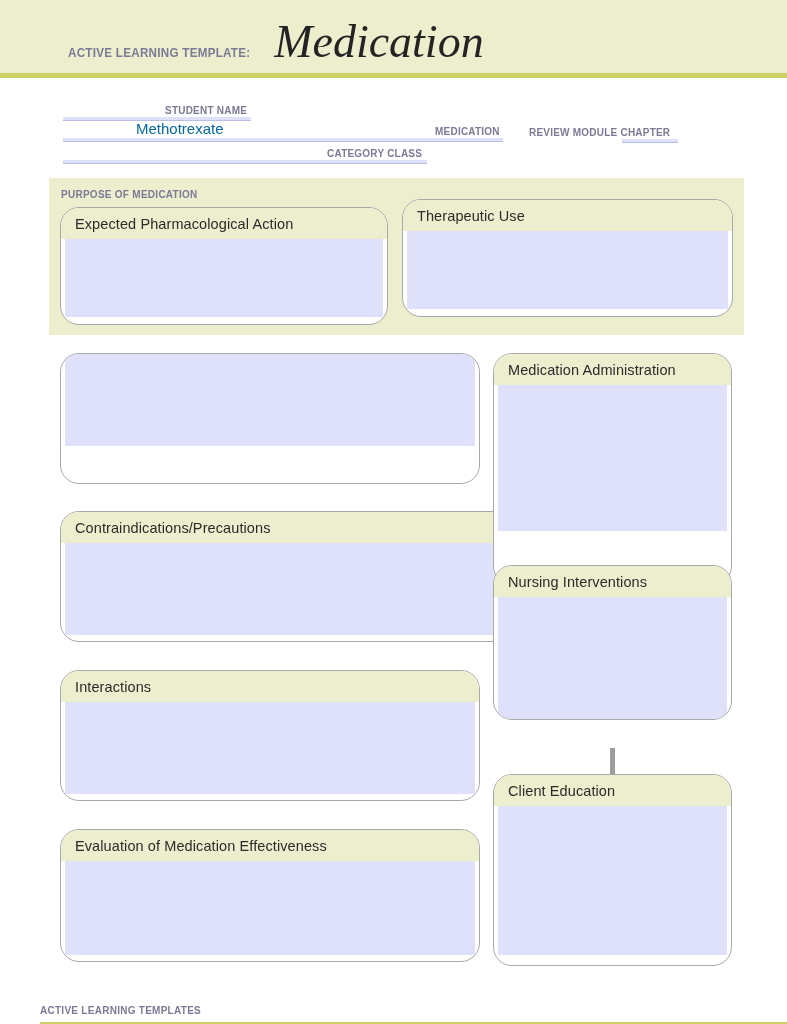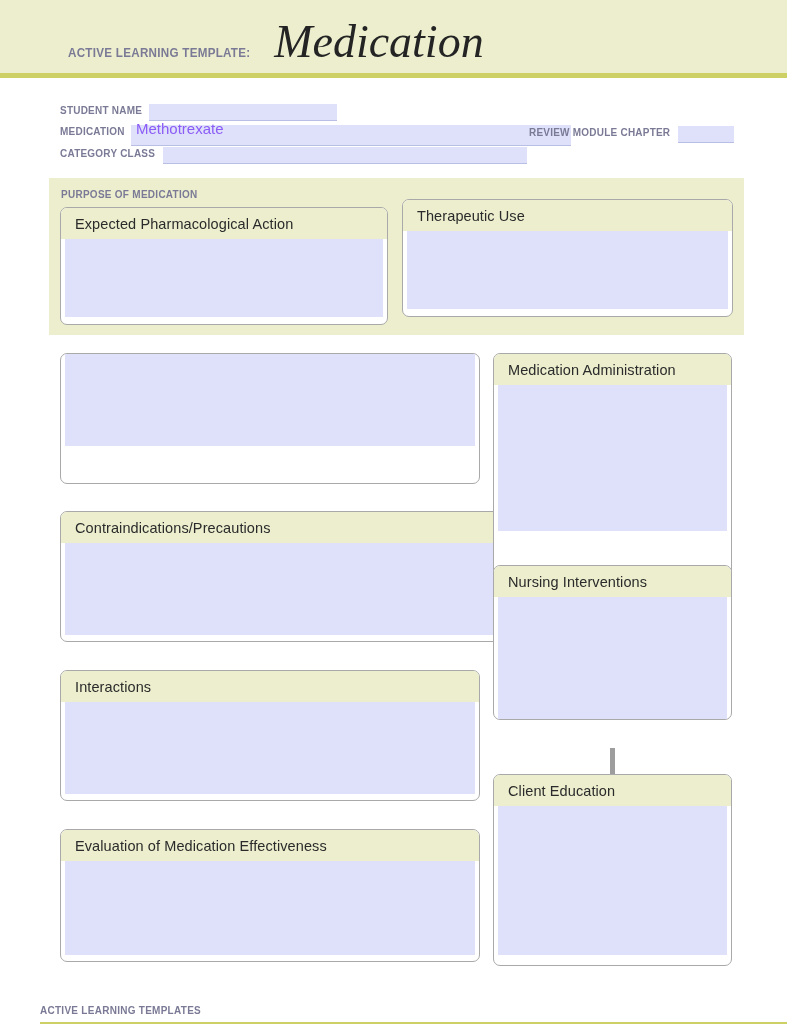--- a/index.html
+++ b/index.html
@@ -55,22 +55,23 @@
   
   .id-block {
     position: absolute;
     left: 0; top: 78px;
     width: 787px;
     height: 92px;
   }
   .id-row {
     position: absolute;
     display: flex;
-    align-items: flex-start;
+    align-items: flex-end;
     height: 17px;
+    flex-direction: column;
   }
   .id-label {
     font-size: 10.5px;
     font-weight: 700;
     letter-spacing: 0.25px;
     color: #7a7a96;
     white-space: nowrap;
     transform: scaleX(0.95);
     transform-origin: left bottom;
     line-height: 13px;
@@ -82,21 +83,21 @@
     box-sizing: border-box;
     margin-left: 3px;
   }
   .id-fill.tall { height: 21px; }
 
   .med-value {
     position: absolute;
     left: 136px;
     top: 120px;
     font-size: 15px;
-    color: #8b5cf6;
+    color: #0369a1;
     line-height: 17px;
     white-space: nowrap;
   }
 
   
   .purpose-panel {
     position: absolute;
     left: 49px;
     top: 178px;
     width: 695px;
@@ -114,21 +115,21 @@
     color: #7a7a96;
     transform: scaleX(0.95);
     transform-origin: left top;
   }
 
   
   .card {
     position: absolute;
     background: #ffffff;
     border: 1px solid #a9a9a9;
-    border-radius: 7px;
+    border-radius: 19px;
     box-sizing: border-box;
     overflow: hidden;
   }
   .card-head {
     background: #eceecd;
     height: 31px;
     display: flex;
     align-items: center;
     padding-left: 14px;
     box-sizing: border-box;

